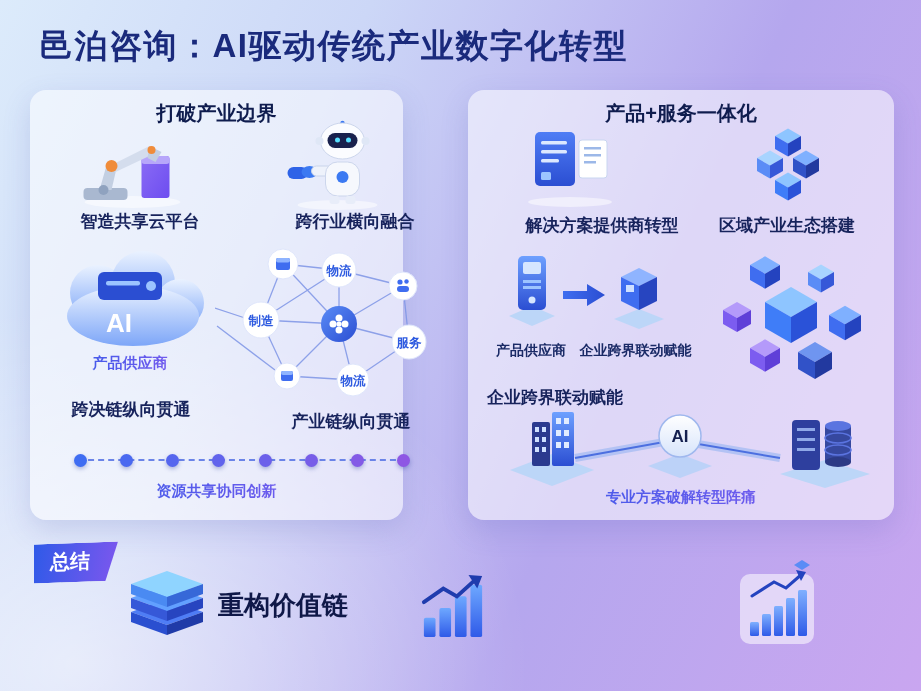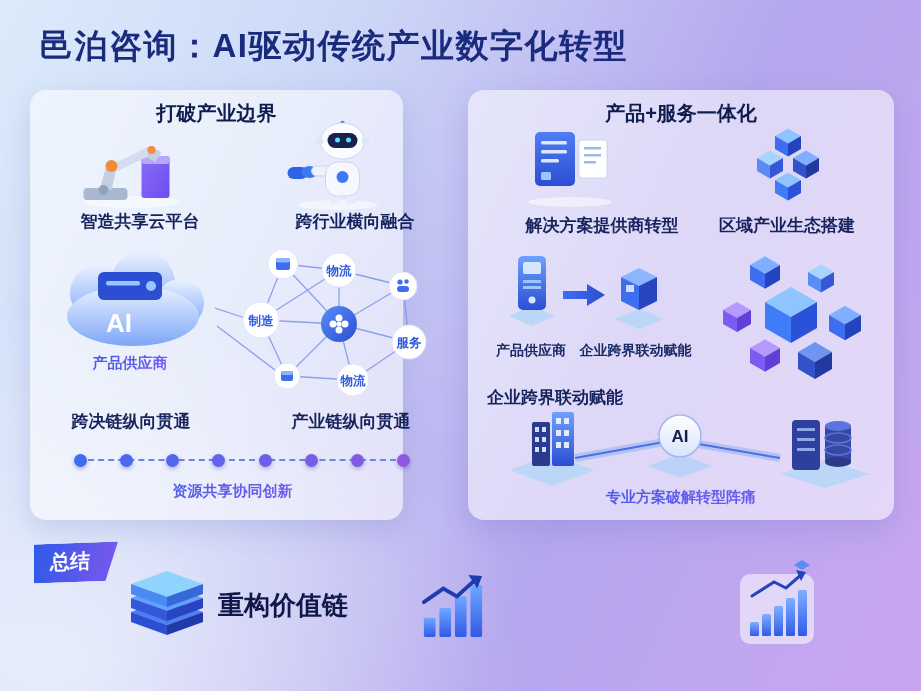--- a/index.html
+++ b/index.html
@@ -186,37 +186,37 @@
           <circle cx="72" cy="134" r="13" fill="#ffffff" stroke="#dfe6fb"></circle>
           <rect x="66" y="129" width="12" height="10" rx="2" fill="#3f6df0"></rect>
           <rect x="66" y="129" width="12" height="4" rx="2" fill="#8fb4ff"></rect>
 
           <circle cx="138" cy="138" r="16" fill="#ffffff" stroke="#dfe6fb"></circle>
           <text x="138" y="142.5" text-anchor="middle" font-size="12.5" font-weight="bold" fill="#2d5ae0">物流</text>
         </g>
       </svg>
     </div>
 
-    <div class="lbl" style="left:0;top:320px;width:202px;">跨决链纵向贯通</div>
+    <div class="lbl" style="left:0;top:308px;width:202px;">跨决链纵向贯通</div>
     <div class="lbl" style="left:220px;top:320px;width:202px;">产业链纵向贯通</div>
 
     <div class="timeline">
       <div class="tl-line"></div>
       <div class="dots">
         <span class="dot"></span>
         <span class="dot"></span>
         <span class="dot"></span>
         <span class="dot"></span>
         <span class="dot"></span>
         <span class="dot"></span>
         <span class="dot"></span>
         <span class="dot"></span>
       </div>
     </div>
-    <div class="grad-caption" style="left:0;top:392px;width:100%;padding-left:16px;">资源共享协同创新</div>
+    <div class="grad-caption" style="left:0;top:392px;width:100%;">资源共享协同创新</div>
   </section>
 
   <section class="panel panel-right">
     <h2 class="panel-title">产品+服务一体化</h2>
 
     <div class="icon" style="left:55px;top:38px;width:95px;height:80px;">
       <svg viewBox="0 0 95 80">
         <defs>
           <linearGradient id="gDocA" x1="0" y1="0" x2="0" y2="1">
             <stop offset="0" stop-color="#4f7df5"></stop>

